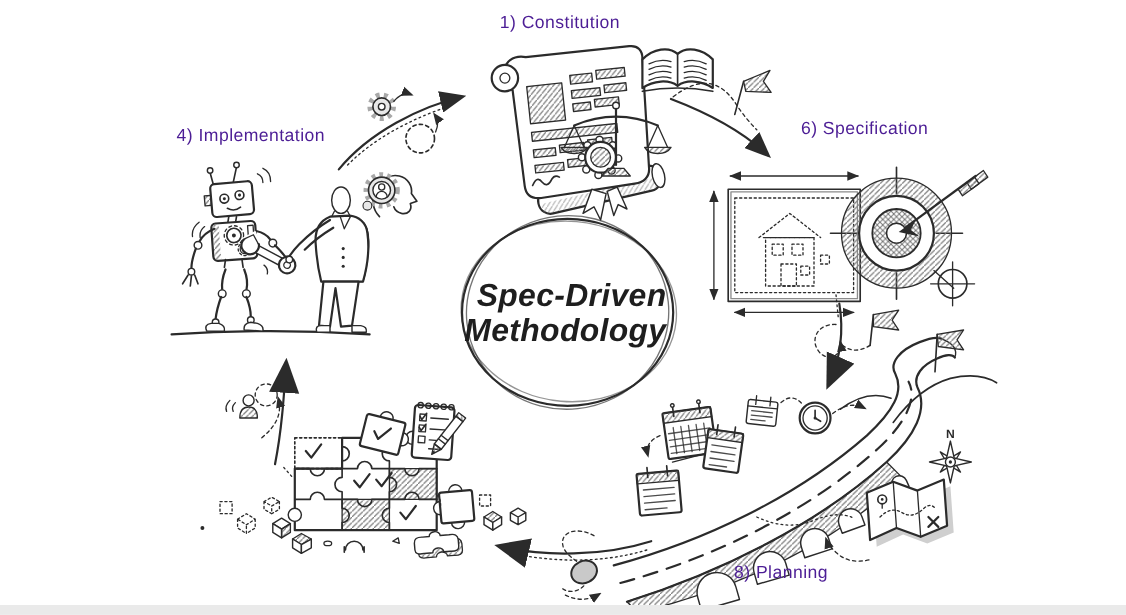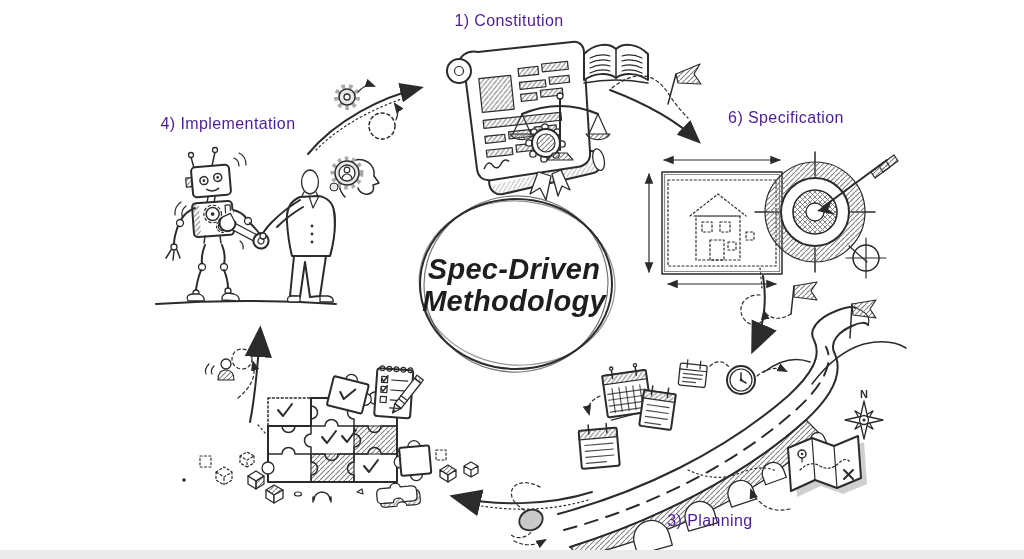--- a/index.html
+++ b/index.html
@@ -1,21 +1,21 @@
 <!DOCTYPE html>
 <html><head>
 <meta charset="utf-8">
 <style>
   html,body{margin:0;padding:0;background:#fff;}
   .canvas{position:relative;width:1024px;height:559px;background:#fff;overflow:hidden;
           font-family:"Liberation Sans",sans-serif;}
   .stage-label{position:absolute;transform:translateX(-50%);white-space:nowrap;
 or          font:italic 600 25px/1 "Liberation Sans",sans-serif;color:#4c1d95;letter-spacing:.4px;}
   .center-title{position:absolute;left:514px;top:253px;transform:translateX(-50%);
-          text-align:center;font:italic 600 29px/1.12 "Liberation Sans",sans-serif;
+          text-align:right;font:italic 600 29px/1.12 "Liberation Sans",sans-serif;
           color:#1e1e1e;letter-spacing:.3px;white-space:nowrap;}
   .bottom-band{position:absolute;left:0;right:0;bottom:0;height:9px;background:#eaeaea;}
   svg{position:absolute;left:0;top:0;}
   .s  {stroke:#2b2b2b;stroke-width:2;fill:none;stroke-linecap:round;stroke-linejoin:round;}
   .s1 {stroke:#2b2b2b;stroke-width:1.2;fill:none;stroke-linecap:round;stroke-linejoin:round;}
   .s15{stroke:#2b2b2b;stroke-width:1.5;fill:none;stroke-linecap:round;stroke-linejoin:round;}
   .sw {stroke:#2b2b2b;stroke-width:2;fill:#fff;stroke-linejoin:round;}
   .sw1{stroke:#2b2b2b;stroke-width:1.3;fill:#fff;stroke-linejoin:round;}
   .hf {stroke:#2b2b2b;stroke-width:1.2;fill:url(#hatch);stroke-linejoin:round;}
   .xf {stroke:#2b2b2b;stroke-width:1.6;fill:url(#xhatch);}
@@ -466,21 +466,21 @@
   <path class="s1 d" d="M514,541 Q530,549 545,540" marker-end="url(#ahOpen)"></path>
 
   <path class="s" d="M250,422 C256,392 258,362 260,332" marker-end="url(#ahBig)"></path>
   <path class="s1 d" d="M238,398 C250,388 257,377 253,362" marker-end="url(#ahOpen)"></path>
   <path class="s1 dot" d="M258,425 l8,9"></path>
 </g>
 </svg>
 
 <div class="stage-label" style="left:509px;top:12px">1) Constitution</div>
 <div class="stage-label" style="left:786px;top:109px">6) Specification</div>
-<div class="stage-label" style="left:710px;top:512px">3) Planning</div>
+<div class="stage-label" style="left:710px;top:512px">8) Planning</div>
 <div class="stage-label" style="left:228px;top:115px">4) Implementation</div>
 
 <div class="center-title">
   <div>Spec-Driven</div>
   <div>Methodology</div>
 </div>
 
 <div class="bottom-band"></div>
 </div>
 

